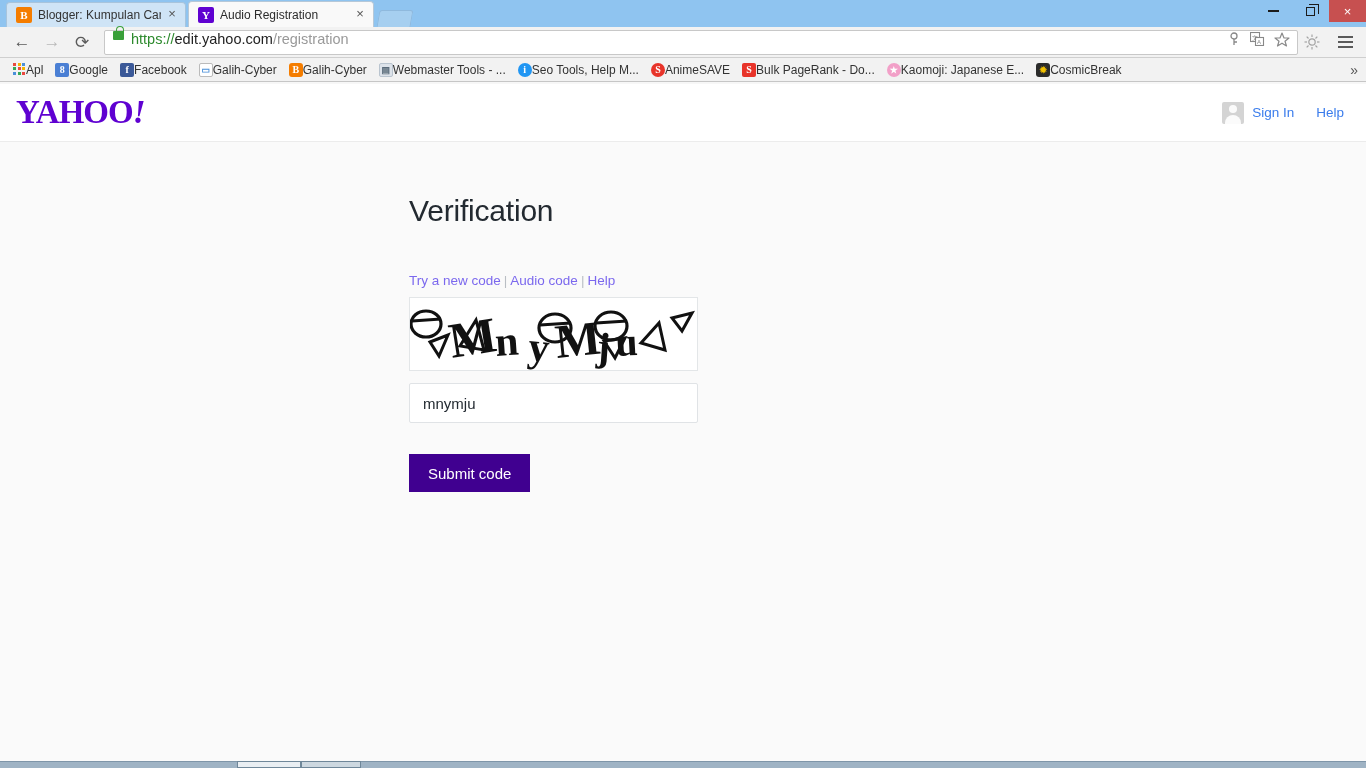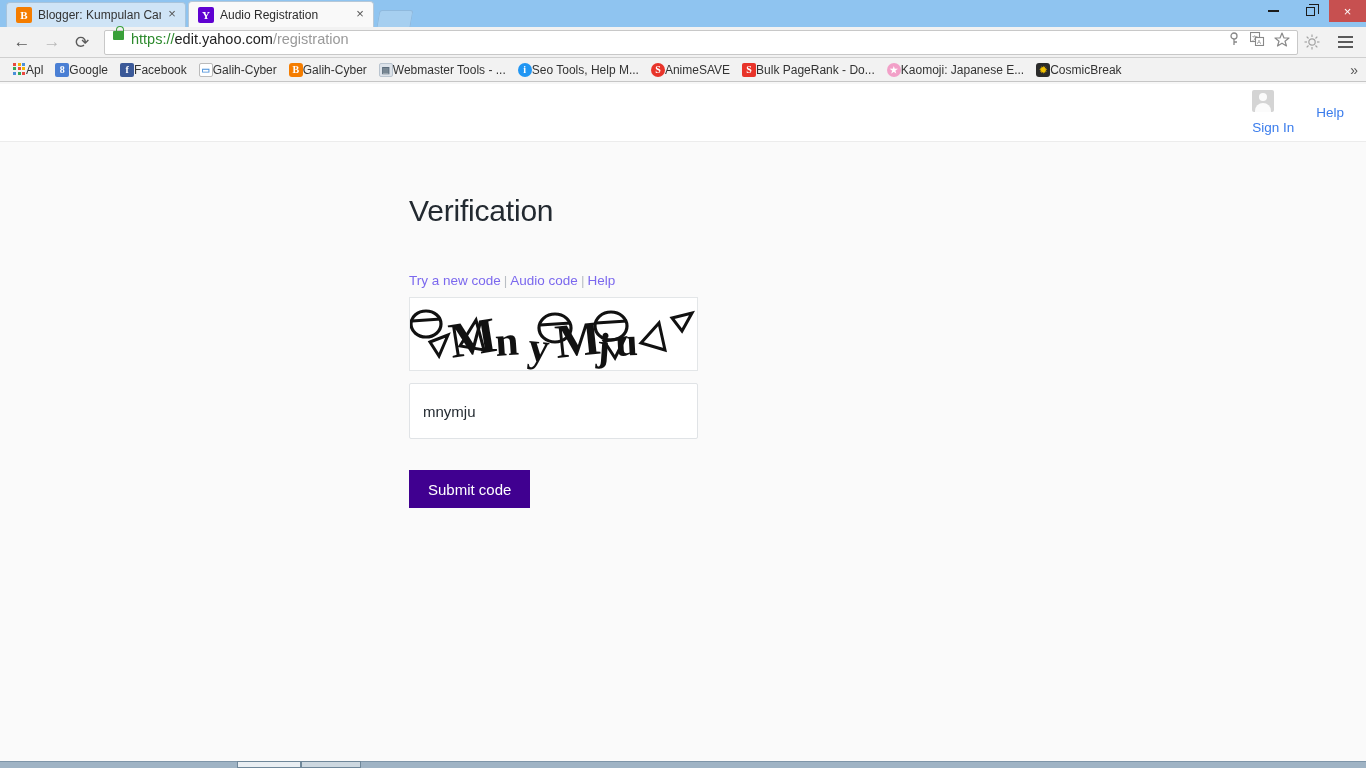--- a/index.html
+++ b/index.html
@@ -244,21 +244,21 @@
     user-select: none;
   }
   .ylogo .bang { font-style: italic; font-weight: bold; }
   .yheader-right {
     margin-left: auto;
     display: flex;
     align-items: center;
     gap: 22px;
     font-size: 13.5px;
   }
-  .signin-wrap { display:flex; gap:8px; cursor:pointer;flex-direction:column;}
+  .signin-wrap { display:flex; align-items:center; gap:8px; cursor:pointer;}
   .avatar {
     width: 22px; height: 22px;
     background: #d4d4d4;
     border-radius: 2px;
     position: relative;
     overflow: hidden;
     flex: 0 0 22px;
   }
   .avatar:before {
     content:""; position:absolute; left:7px; top:3px;
@@ -299,21 +299,21 @@
     height: 74px;
     background: #fff;
     border: 1px solid #e3e6e8;
     position: relative;
     overflow: hidden;
   }
   .captcha-box svg { position:absolute; left:0; top:0; }
 
   .code-input {
     width: 289px;
-    height: 56px;
+    height: 40px;
     margin-top: 12px;
     border: 1px solid #e0e3e6;
     background: #fff;
     border-radius: 2px;
     font-size: 15px;
     color: #232a31;
     padding: 0 13px;
     font-family: "Liberation Sans", sans-serif;
     outline: none;
   }
@@ -493,20 +493,21 @@
       <span class="bmicon ic-cosmic">✹</span>
       <span>CosmicBreak</span>
     </div>
 
     <div class="bm-overflow">»</div>
   </div>
 
   <div class="page">
 
     <div class="yheader">
+      <div class="ylogo"><span>YAHOO</span><span class="bang">!</span></div>
 
       <div class="yheader-right">
         <div class="signin-wrap">
           <span class="avatar"></span>
           <span class="ylink">Sign In</span>
         </div>
         <span class="ylink">Help</span>
       </div>
     </div>
 

